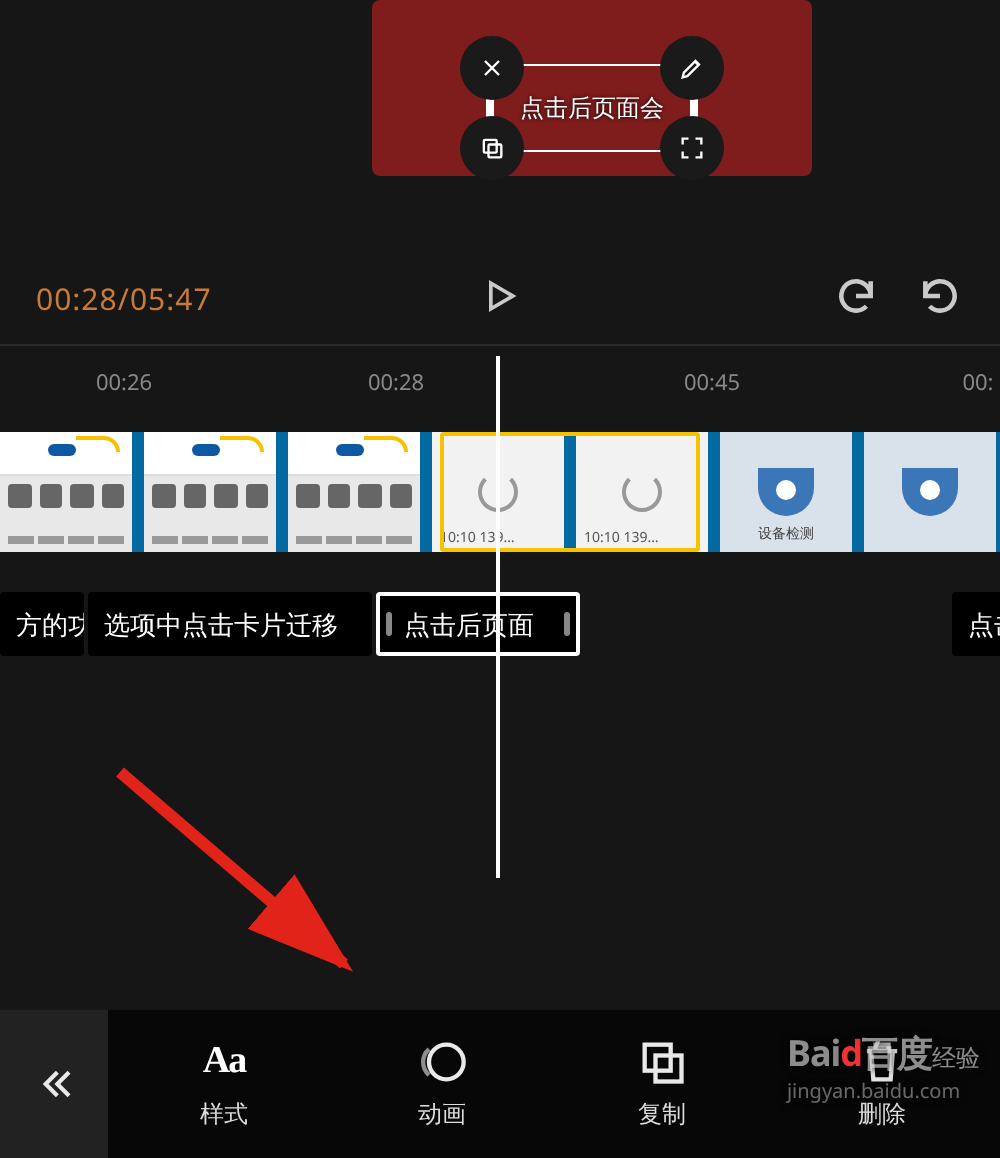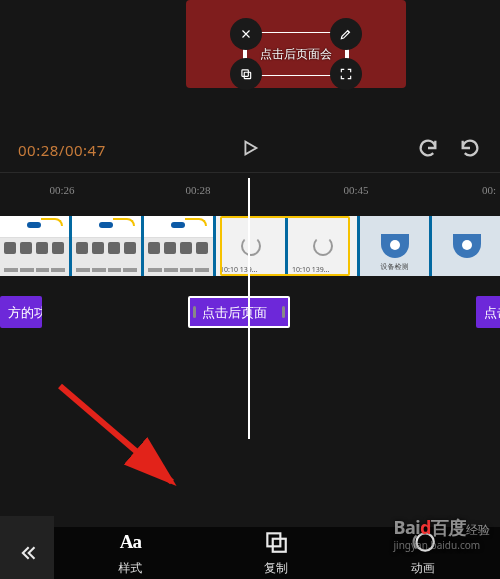--- a/index.html
+++ b/index.html
@@ -26,25 +26,25 @@
     .play { position:absolute; left:50%; transform:translateX(-50%); }
     .play svg { width:22px; height:22px; fill:none; stroke:#c9c9c9; stroke-width:2; }
     .undo, .redo { position:absolute; right:60px; }
     .redo { right:18px; }
     .undo svg, .redo svg { width:24px; height:22px; fill:none; stroke:#c9c9c9; stroke-width:2.5; }
 
     .divider { position:absolute; top:172px; left:0; right:0; height:1px; background:#2a2a2a; }
 
     
     .ruler { position:absolute; top:184px; left:0; right:0; height:16px; display:flex; color:#888; font-size:11px; }
-    .ruler-tick { position:absolute; transform:translateX(-50%);font-family:Liberation Serif, serif; }
+    .ruler-tick { position:absolute; transform:translateX(-50%); }
 
     
     .vtrack { position:absolute; top:216px; left:0; right:0; height:60px; display:flex; }
-    .thumb { height:60px; width:72px; flex-shrink:0; position:relative; background:#e8e8e8; border-right:3px solid #0369a1; overflow:hidden; }
+    .thumb { height:60px; width:72px; flex-shrink:0; position:relative; background:#e8e8e8; border-right:6px solid #0369a1; overflow:hidden; }
     .thumb-hdr { position:absolute; top:0; left:0; right:0; height:22px; background:#fff; border-bottom:1px solid #ddd; }
     .thumb-swash { position:absolute; top:2px; right:6px; width:22px; height:8px; border:2px solid #f6c200; border-bottom:none; border-left:none; border-radius:0 12px 0 0; }
     .thumb-swash::after { content:""; position:absolute; left:-14px; top:2px; width:14px; height:6px; background:#0c5aa6; border-radius:3px; }
     .thumb-icons { position:absolute; top:26px; left:4px; right:4px; display:flex; gap:4px; }
     .thumb-icons i { width:12px; height:12px; background:#666; display:block; border-radius:2px; }
     .thumb-bars { position:absolute; bottom:4px; left:4px; right:4px; display:flex; gap:2px; }
     .thumb-bars b { height:4px; flex:1; background:#999; display:block; }
 
     .thumb.light { background:#f2f2f2; }
     .thumb.light::before { content:""; position:absolute; top:50%; left:50%; width:16px; height:16px; border:2px solid #999; border-radius:50%; transform:translate(-50%,-50%); border-top-color:transparent; }
@@ -52,35 +52,35 @@
 
     .thumb.badge { background:#d9e2ea; display:flex; align-items:center; justify-content:center; }
     .thumb.badge .shape { width:28px; height:24px; background:#3a76b8; border-radius:0 0 14px 14px; position:relative; }
     .thumb.badge .shape::before { content:""; position:absolute; top:6px; left:50%; transform:translateX(-50%); width:10px; height:10px; background:#fff; border-radius:50%; }
     .thumb.badge .lbl { position:absolute; bottom:4px; left:0; right:0; text-align:center; font-size:7px; color:#444; }
 
     .tsel { position:absolute; top:216px; left:220px; width:130px; height:60px; border:2px solid #f6c200; border-radius:2px; pointer-events:none; }
 
     
     .ctrack { position:absolute; top:296px; left:0; right:0; height:32px; }
-    .clip { position:absolute; top:0; height:32px; background:#6d28d9; color:#fff; font-size:13px; line-height:32px; padding:0 8px; white-space:nowrap; overflow:hidden; border-radius:2px; }
+    .clip { position:absolute; top:0; height:32px; background:#000000; color:#fff; font-size:13px; line-height:32px; padding:0 8px; white-space:nowrap; overflow:hidden; border-radius:2px; }
     .clip.sel { border:2px solid #fff; line-height:28px; }
     .clip.sel::before, .clip.sel::after { content:""; position:absolute; top:50%; transform:translateY(-50%); width:3px; height:12px; background:#888; border-radius:2px; }
     .clip.sel::before { left:3px; }
     .clip.sel::after { right:3px; }
 
     
     .playhead { position:absolute; top:178px; left:248px; width:2px; height:261px; background:#fff; }
 
     
     .arrow { position:absolute; top:378px; left:52px; width:150px; height:120px; pointer-events:none; }
     .arrow svg { width:100%; height:100%; }
 
     
-    .bottom { position:absolute; bottom:0; left:0; right:0; height:52px; background:#070707; display:flex; align-items:center; }
+    .bottom { position:absolute; bottom:0; left:0; right:0; height:74px; background:#070707; display:flex; align-items:center; }
     .collapse { width:54px; height:74px; background:#222; display:flex; align-items:center; justify-content:center; }
     .collapse svg { width:20px; height:20px; stroke:#e9e9e9; stroke-width:2.5; fill:none; }
     .tools { flex:1; display:flex; justify-content:space-around; padding:0 4px; }
     .tool { display:flex; flex-direction:column; align-items:center; gap:4px; color:#e9e9e9; }
     .tool .ico { height:26px; display:flex; align-items:center; justify-content:center; }
     .tool .ico svg { width:26px; height:26px; stroke:#e9e9e9; stroke-width:2; fill:none; }
     .tool .tx { font-family:Georgia,serif; font-size:19px; font-weight:600; color:#fff; letter-spacing:-1px; }
     .tool .lbl { font-size:12px; color:#ddd; }
 
     
@@ -118,21 +118,21 @@
     <div class="corner br">
         <svg viewBox="0 0 24 24">
           <path d="M4 9V4h5M20 15v5h-5M4 15v5h5M20 9V4h-5"></path>
         </svg>
       </div>
   </div>
 </div>
 
 <div class="transport">
   <div class="time">
-    <span>00:28</span><span>/</span><span>00:47</span>
+    <span>00:28</span><span>/</span><span>05:47</span>
   </div>
   <div class="play">
     <svg viewBox="0 0 24 24">
         <path d="M7 5v14l12-7z"></path>
       </svg>
   </div>
   <div class="undo">
     <svg viewBox="0 0 24 24">
         <path d="M20 12a8 8 0 10-2.3 5.6M20 4v8h-8"></path>
       </svg>
@@ -214,20 +214,21 @@
   <div class="thumb badge">
       <div class="shape"></div>
       <div class="lbl"></div>
     </div>
 
 </div>
 <div class="tsel"></div>
 
 <div class="ctrack">
   <div class="clip" style="left:0;width:42px">方的功</div>
+  <div class="clip" style="left:44px;width:142px">选项中点击卡片迁移</div>
   <div class="clip sel" style="left:188px;width:102px;padding-left:12px">点击后页面</div>
   <div class="clip" style="left:476px;width:52px">点击下</div>
 </div>
 
 <div class="playhead"></div>
 
 <div class="arrow">
   <svg viewBox="0 0 150 120">
       <defs>
         <marker id="ah" markerWidth="10" markerHeight="10" refX="8" refY="3" orient="auto">
@@ -247,34 +248,42 @@
   <div class="tools">
     <div class="tool">
       <div class="ico">
           <span class="tx">Aa</span>
         </div>
       <span class="lbl">样式</span>
     </div>
     <div class="tool">
       <div class="ico">
           <svg viewBox="0 0 24 24">
+            <circle cx="14" cy="12" r="8"></circle>
+            <path d="M6 6a8 8 0 000 12" opacity="0.6"></path>
+          </svg>
+        </div>
+      <span class="lbl">动画</span>
+    </div>
+    <div class="tool">
+      <div class="ico">
+          <svg viewBox="0 0 24 24">
             <rect x="4" y="4" width="12" height="12"></rect>
             <rect x="9" y="9" width="12" height="12"></rect>
           </svg>
         </div>
       <span class="lbl">复制</span>
     </div>
     <div class="tool">
       <div class="ico">
           <svg viewBox="0 0 24 24">
-            <circle cx="14" cy="12" r="8"></circle>
-            <path d="M6 6a8 8 0 000 12" opacity="0.6"></path>
+            <path d="M5 7h14M9 7V4h6v3M7 7l1 13h8l1-13"></path>
           </svg>
         </div>
-      <span class="lbl">动画</span>
+      <span class="lbl">删除</span>
     </div>
   </div>
 </div>
 
 <div class="watermark">
   <b><span>Bai</span><i>d</i><span>百度</span></b><span>经验</span><br>
   <small>jingyan.baidu.com</small>
 </div>
 
 </body></html>

